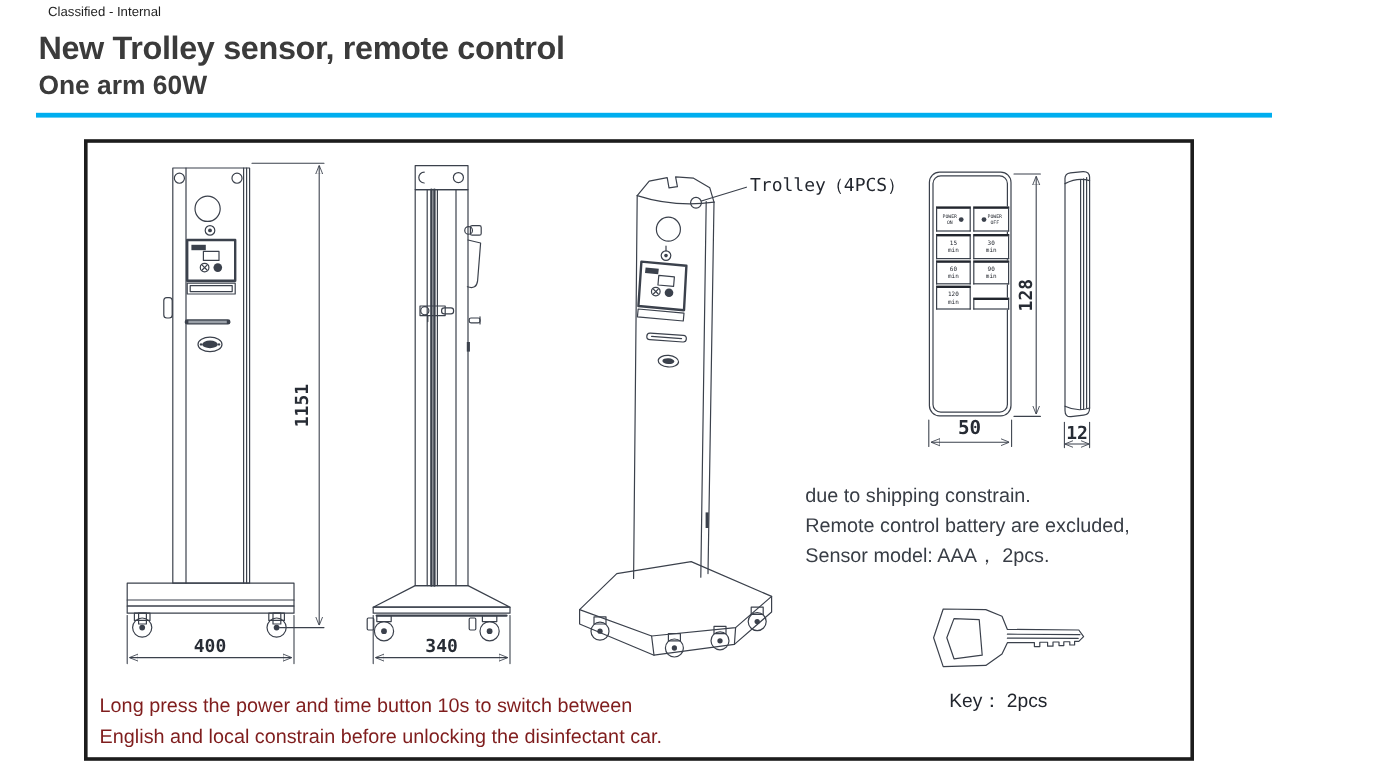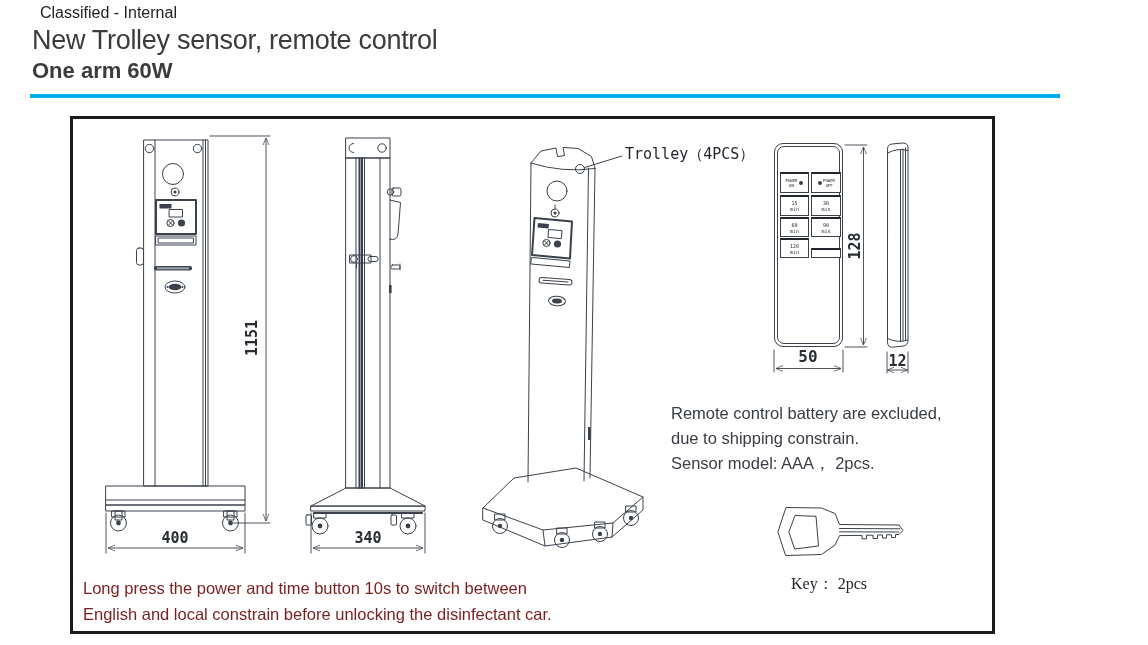--- a/index.html
+++ b/index.html
@@ -1,34 +1,34 @@
 <!DOCTYPE html>
 <html><head>
 <meta charset="utf-8">
 <style>
   html,body{margin:0;padding:0;background:#fff;}
   .page{position:relative;width:1148px;height:645px;background:#ffffff;overflow:hidden;
         font-family:"Liberation Sans",sans-serif;color:#333;}
-  .classification{position:absolute;left:40px;top:4px;font-size:16px;color:#1f1f1f;}
-  .title{position:absolute;left:32px;top:25px;font-size:27px;font-weight:400;color:#3b3b3b;letter-spacing:-0.3px;}
+  .classification{position:absolute;left:40px;top:4px;font-size:11px;color:#1f1f1f;}
+  .title{position:absolute;left:32px;top:25px;font-size:27px;font-weight:700;color:#3b3b3b;letter-spacing:-0.3px;}
   .subtitle{position:absolute;left:32px;top:58px;font-size:22px;font-weight:800;color:#3b3b3b;}
   .accent{position:absolute;left:30px;top:94px;width:1030px;height:4px;}
   .box{position:absolute;left:70px;top:116px;width:925px;height:518px;border:3px solid #1c1c1c;box-sizing:border-box;background:#fff;}
   .drawing{position:absolute;left:0;top:0;}
   .drawing path,.drawing rect,.drawing circle,.drawing ellipse,.drawing line,.drawing polyline{
       stroke:#3b414c;fill:none;stroke-width:1;stroke-linejoin:round;stroke-linecap:round;}
   .drawing .fdark{fill:#3b414c;stroke:none;}
   .drawing .flight{fill:#9aa0a8;stroke:none;}
   .drawing .thick{stroke-width:2;}
   .drawing .dim line{stroke-width:0.9;}
   .drawing text{stroke:none;fill:#272c35;font-family:"DejaVu Sans Mono",monospace;font-weight:600;}
   .sensor-label{position:absolute;left:552px;top:26px;font-family:"DejaVu Sans Mono",monospace;
       font-size:15px;color:#22262e;white-space:nowrap;}
   .battery-note{position:absolute;left:598px;top:282px;font-size:16.5px;line-height:25px;color:#383d45;}
-  .key-label{position:absolute;left:718px;top:455px;font-family:Liberation Serif, serif;
+  .key-label{position:absolute;left:718px;top:455px;font-family:Liberation Sans, sans-serif;
       font-size:16px;color:#22262e;white-space:nowrap;}
   .footer-note{position:absolute;left:10px;top:456px;font-size:16.5px;line-height:26px;color:#7f1d1d;}
   
   .remote{position:absolute;left:701px;top:24px;width:69px;height:204px;border:1.5px solid #3b414c;
       border-radius:9px;box-sizing:border-box;background:#fff;}
   .remote-inner{position:absolute;left:2px;top:2px;right:2px;bottom:2px;border:1px solid #3b414c;border-radius:7px;}
   .rbtn{position:absolute;border:1px solid #3b414c;border-top:2.5px solid #22262e;background:#fff;
       display:flex;align-items:center;justify-content:center;text-align:center;color:#22262e;
       font-family:"DejaVu Sans Mono",monospace;}
   .rtxt{font-size:4px;line-height:1.25;white-space:pre-line;}
@@ -280,22 +280,22 @@
       <div class="rbtn t" style="left:36px;top:73px;width:28px;height:17px;">90
 min</div>
       <div class="rbtn t" style="left:5px;top:94px;width:27px;height:17px;">120
 min</div>
       <div class="rbtn" style="left:36px;top:104px;width:28px;height:7px;"></div>
     </div>
 
     <div class="sensor-label">Trolley（4PCS）</div>
 
     <div class="battery-note">
+      <div>due to shipping constrain.</div>
       <div>Remote control battery are excluded,</div>
-      <div>due to shipping constrain.</div>
       <div>Sensor model: AAA， 2pcs.</div>
     </div>
 
     <div class="key-label">Key： 2pcs</div>
 
     <div class="footer-note">
       <div>Long press the power and time button 10s to switch between</div>
       <div>English and local constrain before unlocking the disinfectant car.</div>
     </div>
   </div>

